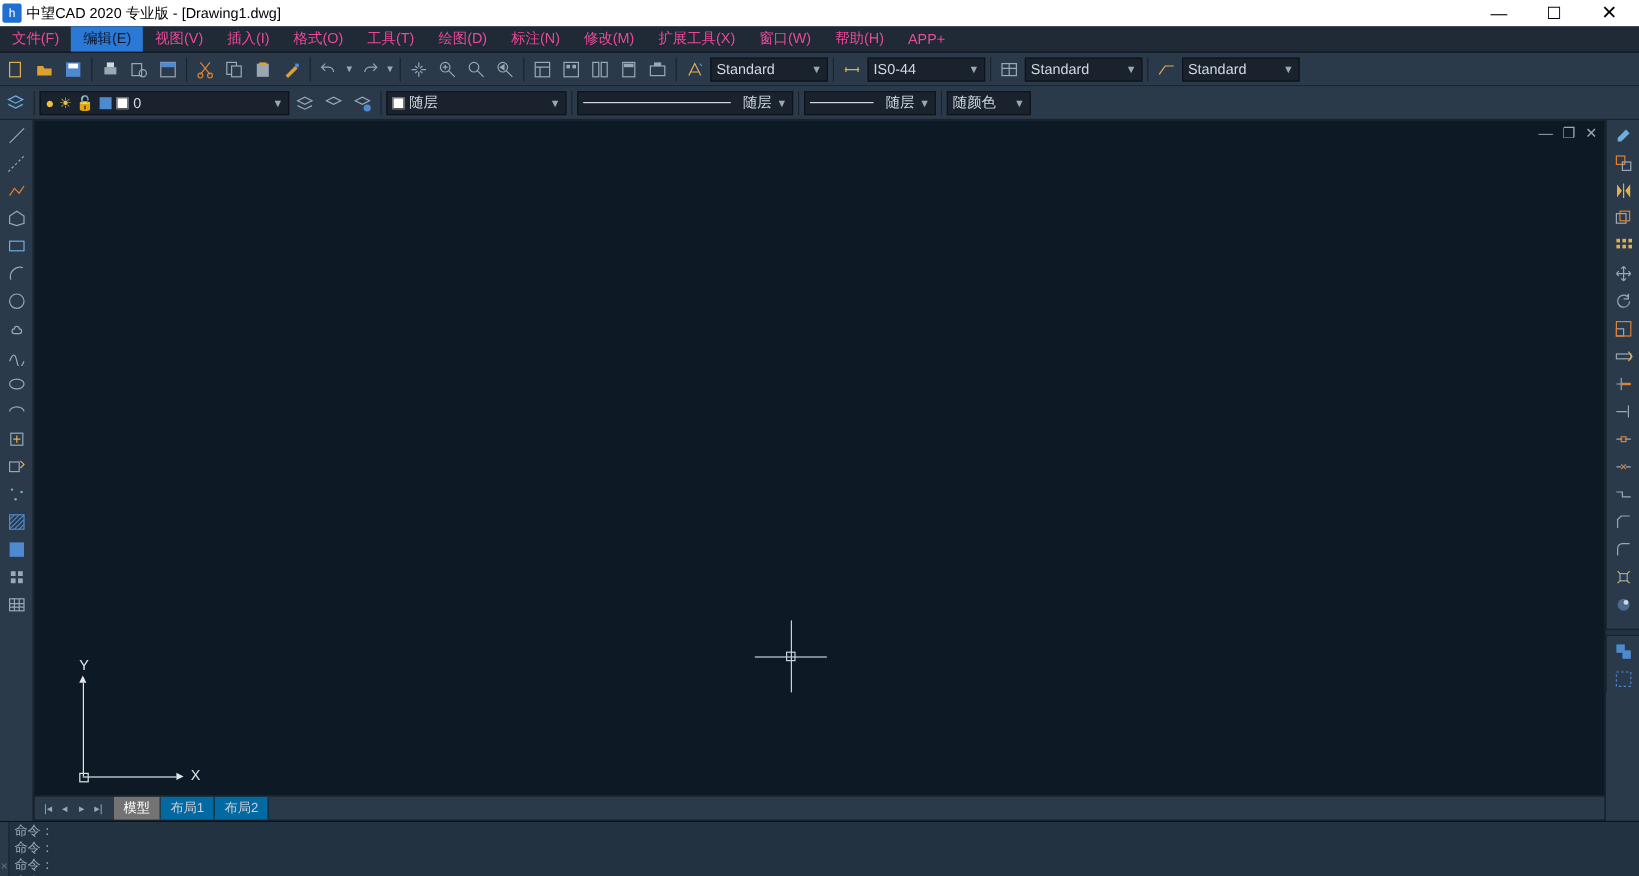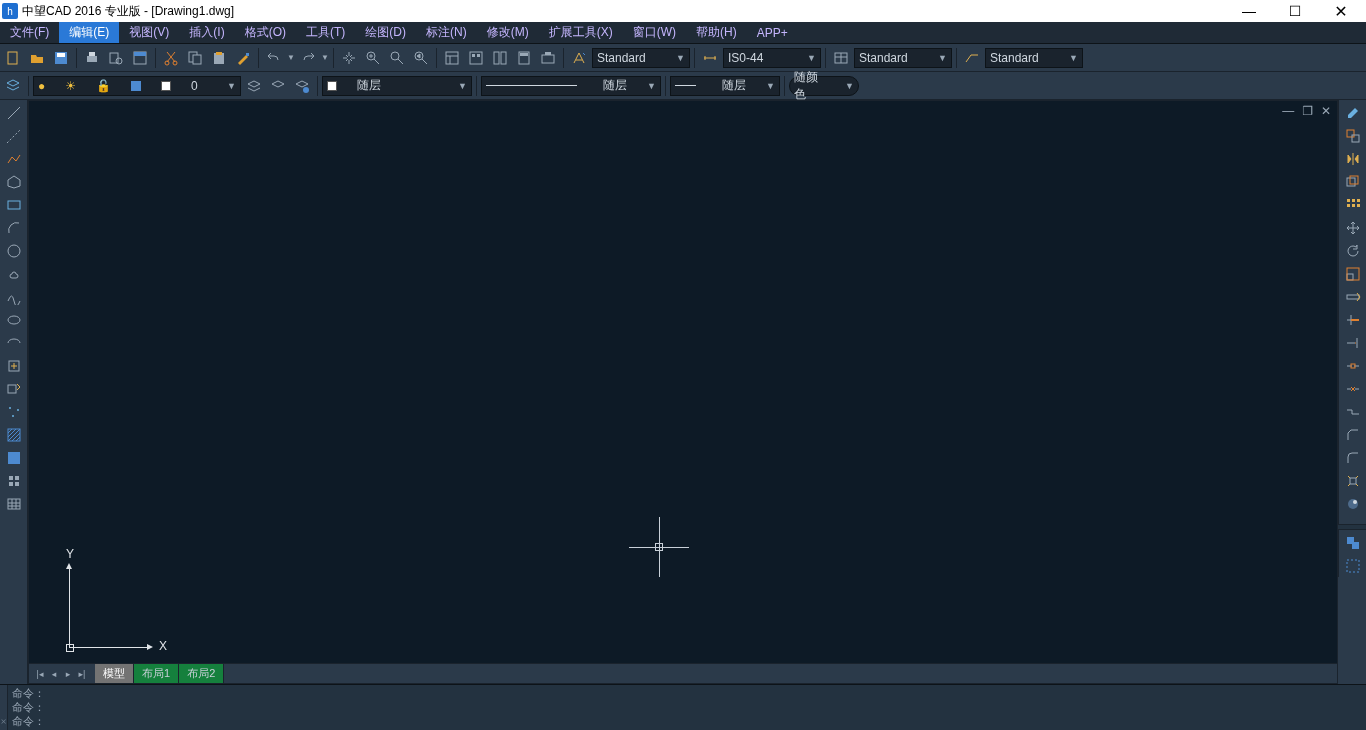--- a/index.html
+++ b/index.html
@@ -4,32 +4,32 @@
 <style>
 * { margin: 0; padding: 0; box-sizing: border-box; font-family: "Microsoft YaHei", SimSun, Arial, sans-serif; }
 html, body { width: 1366px; height: 730px; overflow: hidden; background: #2b3a4a; color: #c8d0d8; font-size: 12px; }
 .titlebar { height: 22px; background: #fff; display: flex; align-items: center; padding: 0 2px; color: #000; }
 .titlebar .logo { width: 16px; height: 16px; background: #1f6fd0; margin-right: 4px; display: flex; align-items: center; justify-content: center; color: #fff; font-size: 10px; border-radius: 2px; }
 .titlebar .title { flex: 0 0 auto; }
 .titlebar .spacer { flex: 1; }
 .winbtn { width: 46px; height: 22px; display: flex; align-items: center; justify-content: center; font-size: 14px; }
 .winbtn.close { font-size: 16px; }
 .menubar { height: 22px; background: #1f2a36; display: flex; align-items: stretch; border-bottom: 1px solid #0d1318; }
-.menuitem { padding: 0 10px; display: flex; align-items: center; color: #c4b5fd; }
-.menuitem.active { background: #2a79d7; color: #ffffff; }
+.menuitem { padding: 0 10px; display: flex; align-items: center; color: #ec4899; }
+.menuitem.active { background: #2a79d7; color: #0f172a; }
 .toolrow { height: 28px; background: #2b3a4a; display: flex; align-items: center; border-bottom: 1px solid #1a232d; padding: 0 2px; gap: 2px; }
 .tbtn { width: 22px; height: 22px; display: flex; align-items: center; justify-content: center; border: 1px solid transparent; }
 .sep { width: 1px; height: 20px; background: #1a232d; margin: 0 2px; }
-.combo { height: 20px; background: #1a232d; border: 1px solid #0d1318; display: flex; align-items: center; padding: 0 4px; color: #d0d8e0; gap: 20px; }
+.combo { height: 20px; background: #1a232d; border: 1px solid #0d1318; display: flex; align-items: center; padding: 0 4px; color: #d0d8e0; gap: 4px; }
 .combo .arrow { margin-left: auto; font-size: 9px; color: #9aa8b6; }
 .combo.layer { width: 208px; }
 .combo.lw { width: 150px; }
 .combo.lt { width: 180px; }
 .combo.lc { width: 110px; }
-.combo.col { width: 70px; border-radius: 10px; }
+.combo.col { width: 70px; }
 .combo.std { width: 98px; }
 .sw { width: 10px; height: 10px; display: inline-block; }
 .mainarea { display: flex; height: 584px; }
 .vtool { width: 28px; background: #2b3a4a; display: flex; flex-direction: column; align-items: center; padding-top: 2px; gap: 1px; border-right: 1px solid #1a232d; }
 .vtool.right { border-right: none; border-left: 1px solid #1a232d; }
 .vbtn { width: 22px; height: 22px; display: flex; align-items: center; justify-content: center; }
 .canvaswrap { flex: 1; display: flex; flex-direction: column; background: #0d1a26; border: 1px solid #1a232d; position: relative; }
 .dochdr { position: absolute; top: 3px; right: 6px; display: flex; gap: 8px; color: #9aa8b6; font-size: 12px; z-index: 2; }
 .canvas { flex: 1; position: relative; overflow: hidden; }
 .ucs { position: absolute; left: 40px; bottom: 16px; }
@@ -39,37 +39,37 @@
 .ucs-y-arrow { position: absolute; left: -3px; top: -84px; width: 0; height: 0; border-left: 3px solid transparent; border-right: 3px solid transparent; border-bottom: 6px solid #e0e4e8; }
 .ucs-box { position: absolute; left: -3px; top: -3px; width: 8px; height: 8px; border: 1px solid #e0e4e8; background: transparent; }
 .ucs .xl { position: absolute; left: 90px; top: -8px; color: #e0e4e8; }
 .ucs .yl { position: absolute; left: -3px; top: -100px; color: #e0e4e8; }
 .cursor { position: absolute; left: 630px; top: 446px; }
 .cursor .h { position: absolute; left: -30px; top: 0; width: 60px; height: 1px; background: #c8d0d8; }
 .cursor .v { position: absolute; left: 0; top: -30px; width: 1px; height: 60px; background: #c8d0d8; }
 .cursor .box { position: absolute; left: -4px; top: -4px; width: 8px; height: 8px; border: 1px solid #c8d0d8; }
 .tabsbar { height: 20px; background: #2b3a4a; display: flex; align-items: center; padding: 0 4px; gap: 0; border-top: 1px solid #1a232d; font-size: 11px; }
 .tabbtn { width: 14px; height: 14px; display: flex; align-items: center; justify-content: center; color: #9aa8b6; font-size: 9px; }
-.tabsbar .tab { padding: 2px 8px; background: #15803d; border-right: 1px solid #1a232d; }
+.tabsbar .tab { padding: 2px 8px; background: #0369a1; border-right: 1px solid #1a232d; }
 .tabsbar .tab.active { background: #737373; color: #fff; }
 .cmdarea { height: 74px; background: #233240; border-top: 1px solid #0d1318; display: flex; }
 .cmdgrip { width: 8px; background: #2b3a4a; border-right: 1px solid #1a232d; display:flex; align-items:center; justify-content:center; color:#6a7a8a; font-size:8px;}
 .cmdmain { flex: 1; display: flex; flex-direction: column; }
 .cmdhist { flex: 1; padding: 1px 4px; color: #9aa8b6; font-size: 11px; line-height: 14px; overflow: hidden; }
 svg { display: block; }
 .rightstack { display:flex; flex-direction:column; }
 .rightstack .vtool { flex:0 0 auto; }
 .rgap { height: 6px; border-top:1px solid #1a232d; border-bottom:1px solid #1a232d; background:#233240;}
 </style>
 </head>
 <body>
 
 <div class="titlebar">
   <div class="logo">h</div>
-  <div class="title">中望CAD 2016 专业版 - [Drawing1.dwg]</div>
+  <div class="title">中望CAD 2020 专业版 - [Drawing1.dwg]</div>
   <div class="spacer"></div>
   <div class="winbtn">—</div>
   <div class="winbtn">☐</div>
   <div class="winbtn close">✕</div>
 </div>
 
 <div class="menubar">
   <div class="menuitem">文件(F)</div>
   <div class="menuitem active">编辑(E)</div>
   <div class="menuitem">视图(V)</div>

